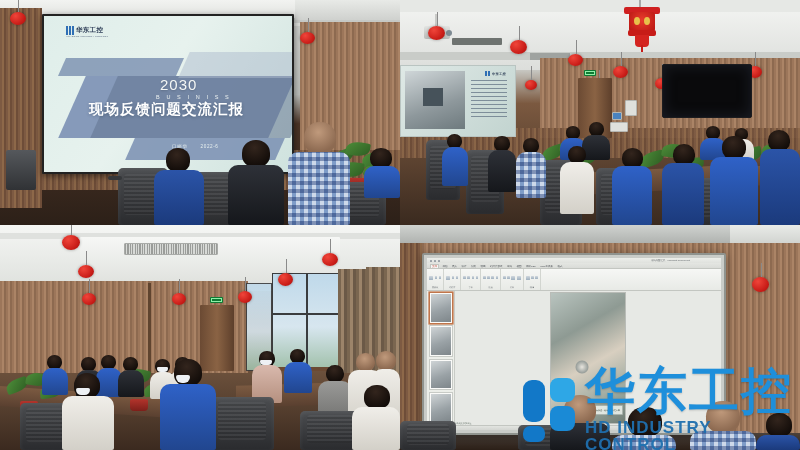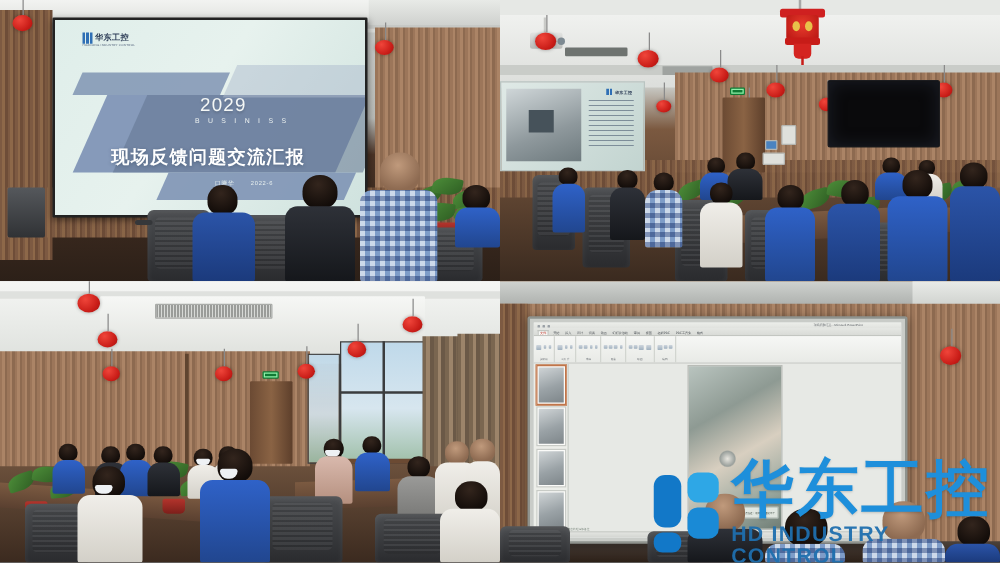--- a/index.html
+++ b/index.html
@@ -164,23 +164,23 @@
         <div class="slide-band" style="left:60px;top:60px;width:200px;height:62px;background:#63748f;opacity:.55;"></div>
         <div class="slide-band" style="left:86px;top:122px;width:150px;height:22px;background:#7e93b5;opacity:.9;"></div>
         <div class="slide-band" style="left:140px;top:36px;width:130px;height:26px;background:#aebccd;opacity:.5;"></div>
 
         <div class="slide-logo" style="left:22px;top:10px;">
           <span class="slide-logo-mark"></span>
           <span class="slide-logo-txt">华东工控</span>
         </div>
         <div class="slide-logo-sub" style="left:22px;top:19px;">HUADONG INDUSTRY CONTROL</div>
 
-        <div class="slide-year" style="left:116px;top:60px;">2029</div>
+        <div class="slide-year" style="left:116px;top:60px;">2030</div>
         <div class="slide-sub" style="left:112px;top:78px;">B U S I N I S S</div>
-        <div class="slide-title" style="left:45px;top:100px;">现场反馈问题交流汇报</div>
+        <div class="slide-title" style="left:45px;top:84px;">现场反馈问题交流汇报</div>
         <div class="slide-foot" style="left:128px;top:128px;">
           <span>口晓华</span>
           <span>2022-6</span>
         </div>
       </div>
     </div>
 
     <div style="position:absolute;left:6px;top:150px;width:30px;height:40px;background:linear-gradient(180deg,#55585c,#303235);border-radius:2px;"></div>
 
     <div class="plant" style="left:330px;top:140px;width:62px;height:50px;">

